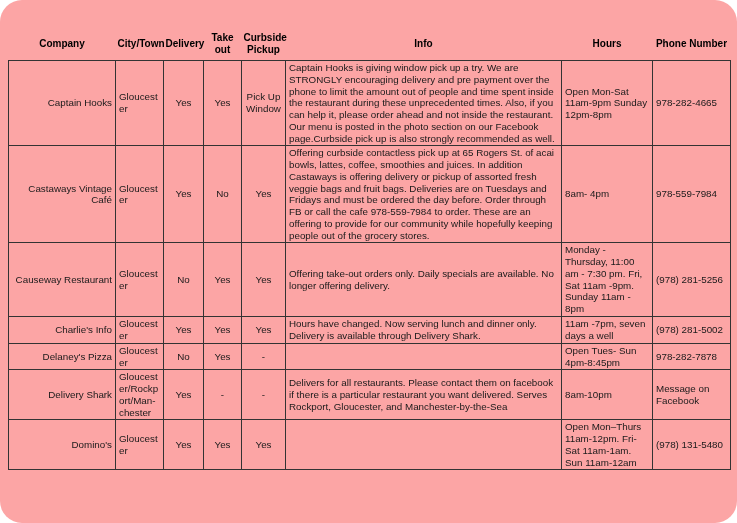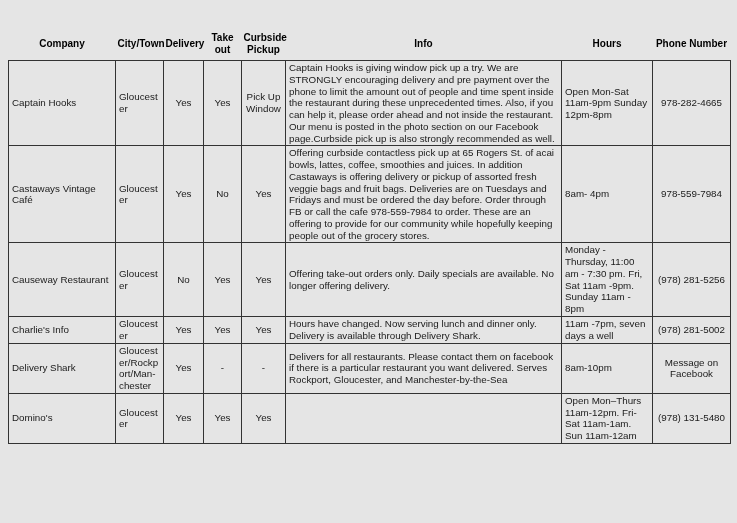--- a/index.html
+++ b/index.html
@@ -5,22 +5,23 @@
   html, body {
     margin: 0;
     padding: 0;
     background: #ffffff;
     font-family: "Liberation Sans", sans-serif;
     color: #1a1a1a;
   }
   .page {
     width: 737px;
     height: 523px;
-    background: #e5e5e5;
+    background: #fca5a5;
     overflow: hidden;
+    border-radius: 22px;
   }
   table.grid {
     border-collapse: collapse;
     table-layout: fixed;
     margin: 30px 0 0 8px;
     width: 722px;
     font-size: 9.8px;
     line-height: 1.2;
   }
   thead th {
@@ -33,26 +34,26 @@
     font-size: 10px;
     color: #000000;
   }
   tbody td {
     border: 1px solid #333333;
     vertical-align: middle;
     padding: 1px 3px;
     overflow: hidden;
   }
   tbody tr { page-break-inside: avoid; }
-  td.c-company { text-align: left; margin-left: 7px; }
+  td.c-company { text-align: right; margin-left: 7px; }
   td.c-city    { text-align: left; overflow-wrap: break-word; word-break: break-word; }
   td.c-flag    { text-align: center; }
   td.c-info    { text-align: left; }
   td.c-hours   { text-align: left; }
-  td.c-phone   { text-align: center; margin-top: 26px; }
+  td.c-phone   { text-align: left; margin-top: 26px; }
   
   tbody tr:nth-child(1)  td { height: 71px; }
   tbody tr:nth-child(2)  td { height: 81px; }
   tbody tr:nth-child(3)  td { height: 44px; }
   tbody tr:nth-child(4)  td { height: 24px; }
   tbody tr:nth-child(5)  td { height: 13px; }
   tbody tr:nth-child(6)  td { height: 25px; }
   tbody tr:nth-child(7)  td { height: 44px; }
   tbody tr:nth-child(8)  td { height: 23px; }
   tbody tr:nth-child(9)  td { height: 30px; }
@@ -126,20 +127,30 @@
     <td class="c-city">Gloucester</td>
     <td class="c-flag">Yes</td>
     <td class="c-flag">Yes</td>
     <td class="c-flag">Yes</td>
     <td class="c-info">Hours have changed. Now serving lunch and dinner only. Delivery is available through Delivery Shark.</td>
     <td class="c-hours">11am -7pm, seven days a well</td>
     <td class="c-phone">(978) 281-5002</td>
   </tr>
 
 
+  <tr>
+    <td class="c-company">Delaney's Pizza</td>
+    <td class="c-city">Gloucester</td>
+    <td class="c-flag">No</td>
+    <td class="c-flag">Yes</td>
+    <td class="c-flag">-</td>
+    <td class="c-info"></td>
+    <td class="c-hours">Open Tues- Sun 4pm-8:45pm</td>
+    <td class="c-phone">978-282-7878</td>
+  </tr>
 
   <tr>
     <td class="c-company">Delivery Shark</td>
     <td class="c-city">Gloucester/Rockport/Man-chester</td>
     <td class="c-flag">Yes</td>
     <td class="c-flag">-</td>
     <td class="c-flag">-</td>
     <td class="c-info">Delivers for all restaurants. Please contact them on facebook if there is a particular restaurant you want delivered. Serves Rockport, Gloucester, and Manchester-by-the-Sea</td>
     <td class="c-hours">8am-10pm</td>
     <td class="c-phone">Message on Facebook</td>

